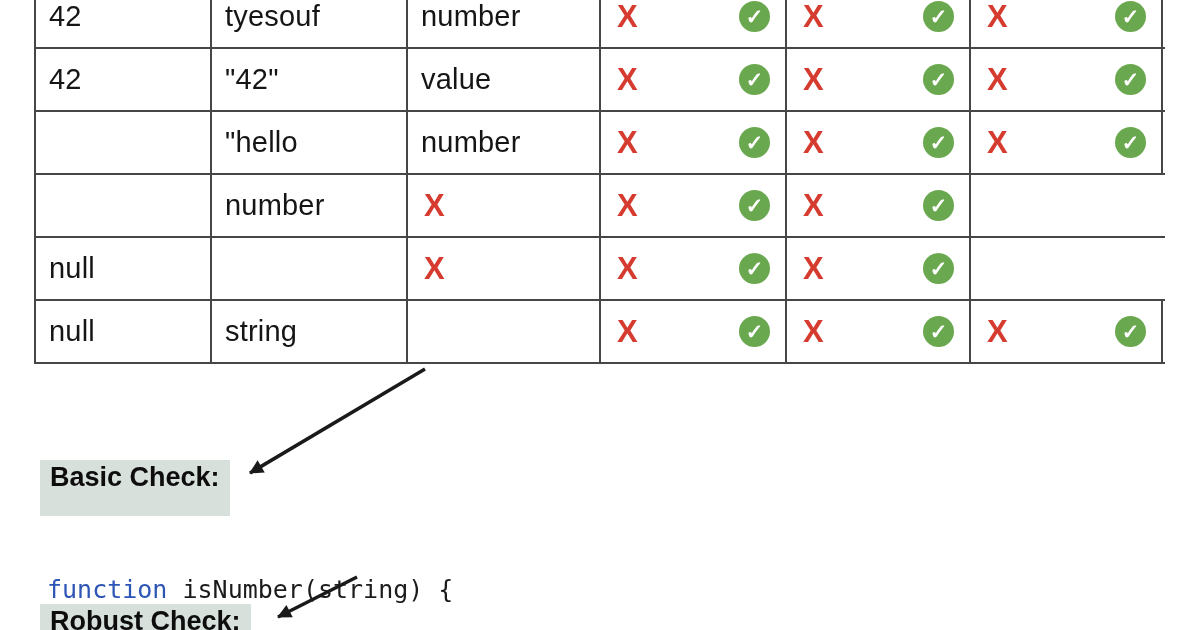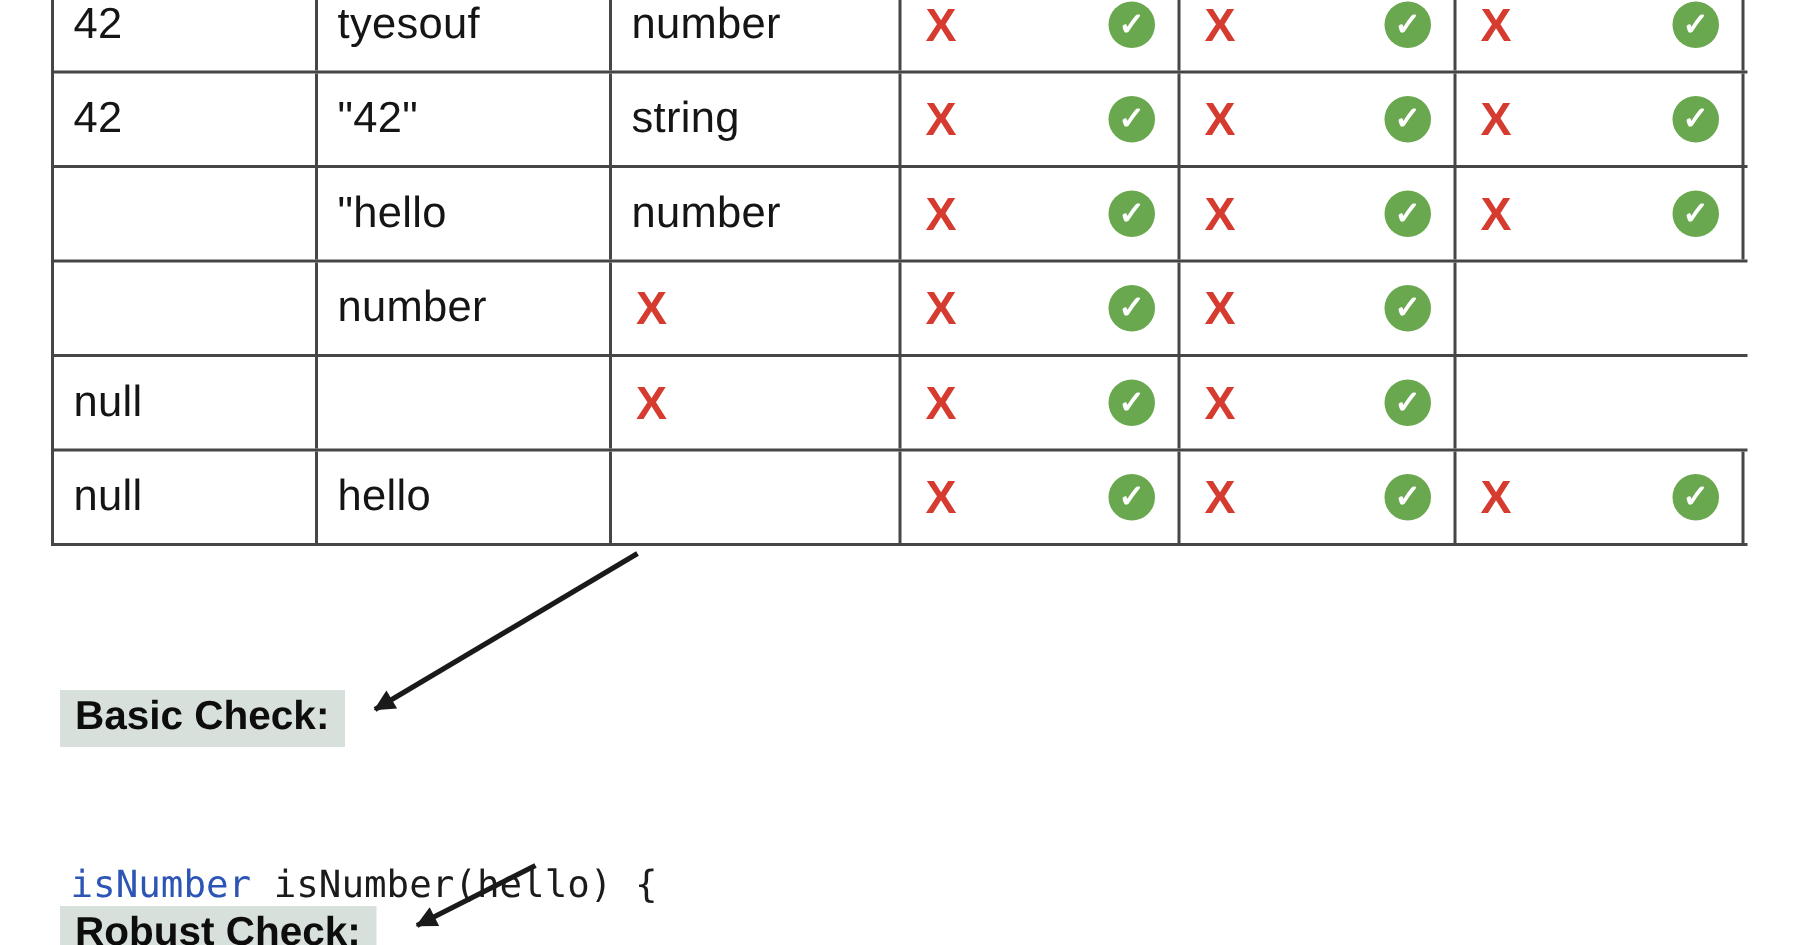--- a/index.html
+++ b/index.html
@@ -62,21 +62,21 @@
     left:0;top:0;
     width:1200px;height:630px;
     pointer-events:none;
   }
   
   .hl-label{
     position:absolute;
     font-weight:bold;
     font-size:27px;
     color:#0d0d0d;
-    padding:2px 10px 5px 10px;
+    padding:2px 10px 23px 10px;
     white-space:nowrap;
   }
   .hl-basic{left:40px;top:460px;}
   .hl-robust{left:40px;top:604px;}
   
   .code{
     position:absolute;
     left:47px;top:502px;
     font-family:"DejaVu Sans Mono","Liberation Mono",monospace;
     font-size:25px;
@@ -105,21 +105,21 @@
           <span class="check" style="background: rgb(106, 168, 79);">✓</span>
         </div>
         <div class="tcell marks">
           <span class="xmark" style="color: rgb(214, 59, 47);">X</span>
           <span class="check" style="background: rgb(106, 168, 79);">✓</span>
         </div>
       </div>
       <div class="trow">
         <div class="tcell text">42</div>
         <div class="tcell text">"42"</div>
-        <div class="tcell text">string</div>
+        <div class="tcell text">value</div>
         <div class="tcell marks">
           <span class="xmark" style="color: rgb(214, 59, 47);">X</span>
           <span class="check" style="background: rgb(106, 168, 79);">✓</span>
         </div>
         <div class="tcell marks">
           <span class="xmark" style="color: rgb(214, 59, 47);">X</span>
           <span class="check" style="background: rgb(106, 168, 79);">✓</span>
         </div>
         <div class="tcell marks">
           <span class="xmark" style="color: rgb(214, 59, 47);">X</span>
@@ -168,21 +168,21 @@
           <span class="xmark" style="color: rgb(214, 59, 47);">X</span>
           <span class="check" style="background: rgb(106, 168, 79);">✓</span>
         </div>
         <div class="tcell marks">
           <span class="xmark" style="color: rgb(214, 59, 47);">X</span>
           <span class="check" style="background: rgb(106, 168, 79);">✓</span>
         </div>
       </div>
       <div class="trow">
         <div class="tcell text">null</div>
-        <div class="tcell text">hello</div>
+        <div class="tcell text">string</div>
         <div class="tcell text"></div>
         <div class="tcell marks">
           <span class="xmark" style="color: rgb(214, 59, 47);">X</span>
           <span class="check" style="background: rgb(106, 168, 79);">✓</span>
         </div>
         <div class="tcell marks">
           <span class="xmark" style="color: rgb(214, 59, 47);">X</span>
           <span class="check" style="background: rgb(106, 168, 79);">✓</span>
         </div>
         <div class="tcell marks">
@@ -198,19 +198,19 @@
         <path d="M1,1 L15,8 L1,15 z" fill="#1a1a1a"></path>
       </marker>
     </defs>
     <line x1="425" y1="369" x2="250" y2="473" stroke="#1a1a1a" stroke-width="3.5" marker-end="url(#ah)"></line>
     <line x1="357" y1="577" x2="278" y2="617" stroke="#1a1a1a" stroke-width="3.5" marker-end="url(#ah)"></line>
   </svg>
 
   <div class="hl-label hl-basic" style="background: rgb(216, 224, 220);">Basic Check:</div>
 
   <div class="code">
-    <div class="code-line"><span class="kw" style="color: rgb(45, 85, 181);">isNumber</span><span> isNumber(hello) {</span></div>
+    <div class="code-line"><span class="kw" style="color: rgb(45, 85, 181);">function</span><span> isNumber(string) {</span></div>
     
   </div>
 
   <div class="hl-label hl-robust" style="background: rgb(216, 224, 220);">Robust Check:</div>
 
 </div>
 
 </body></html>

